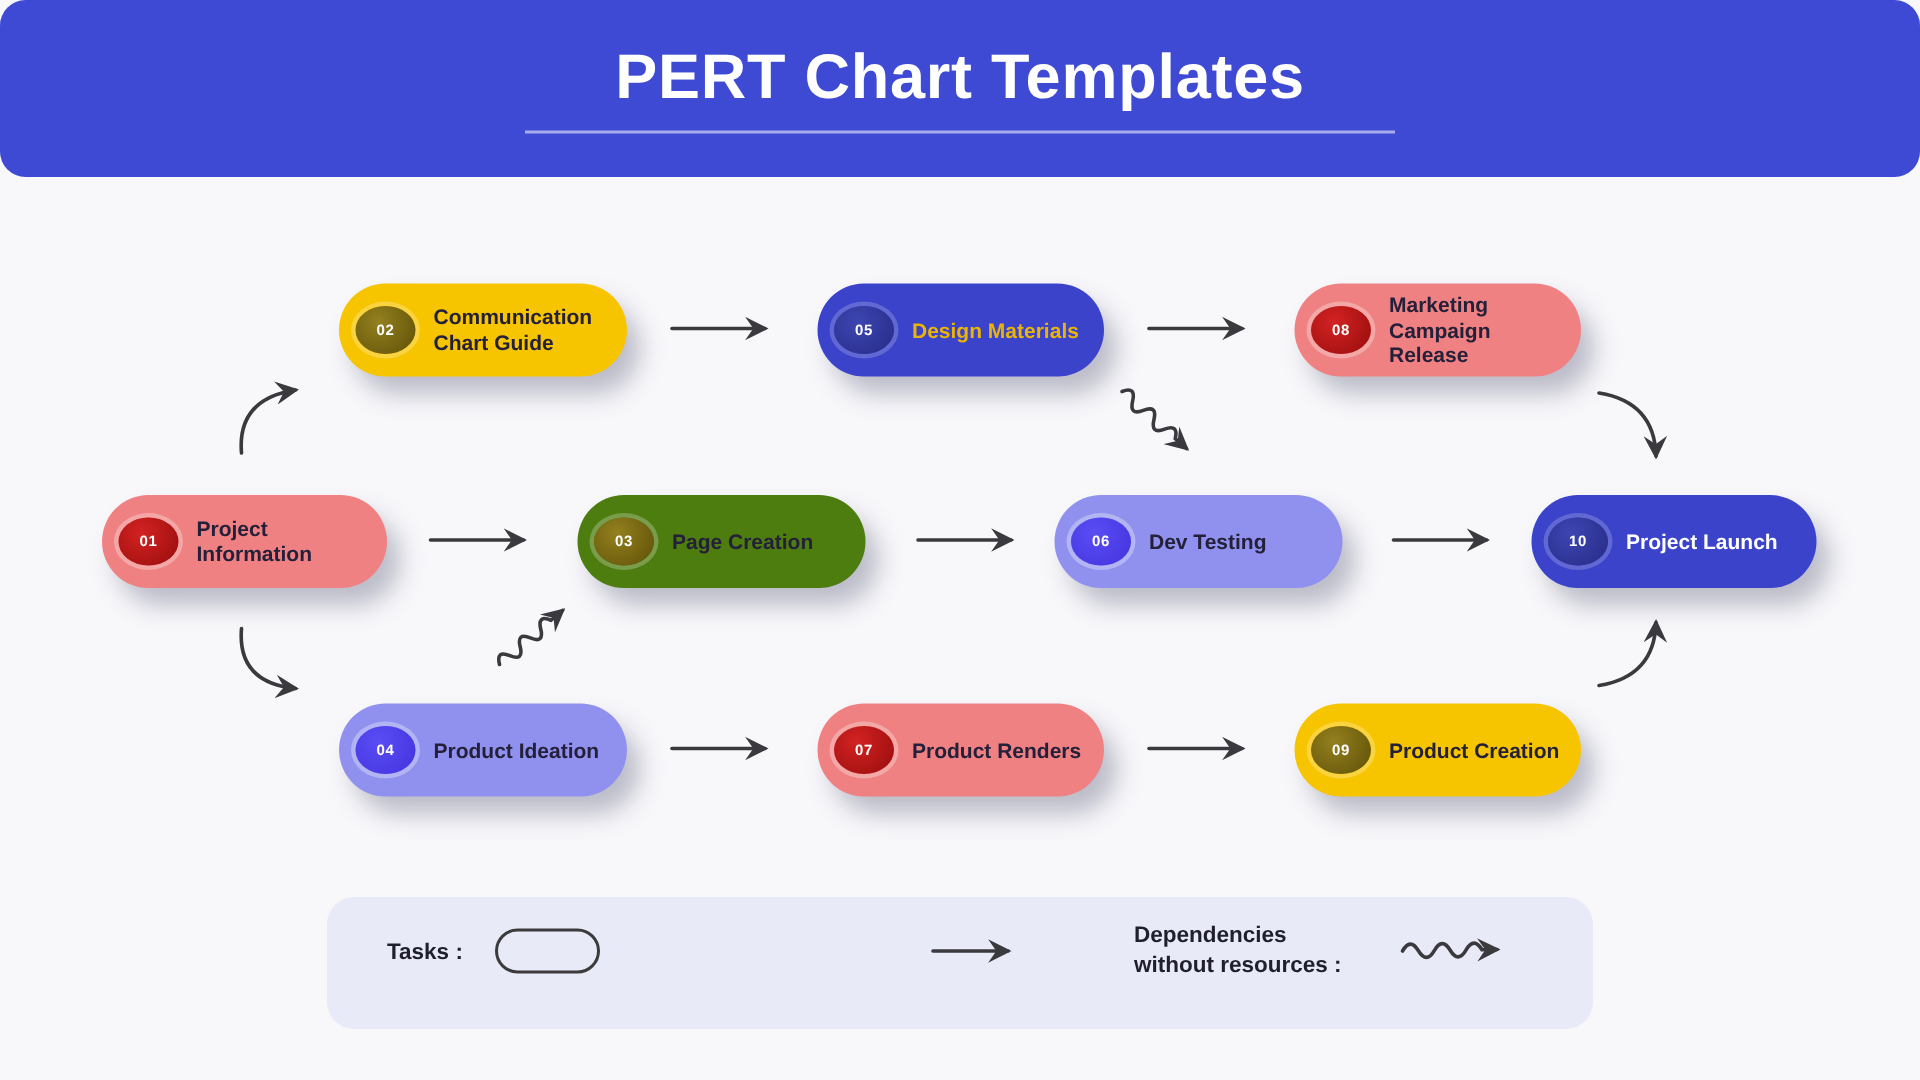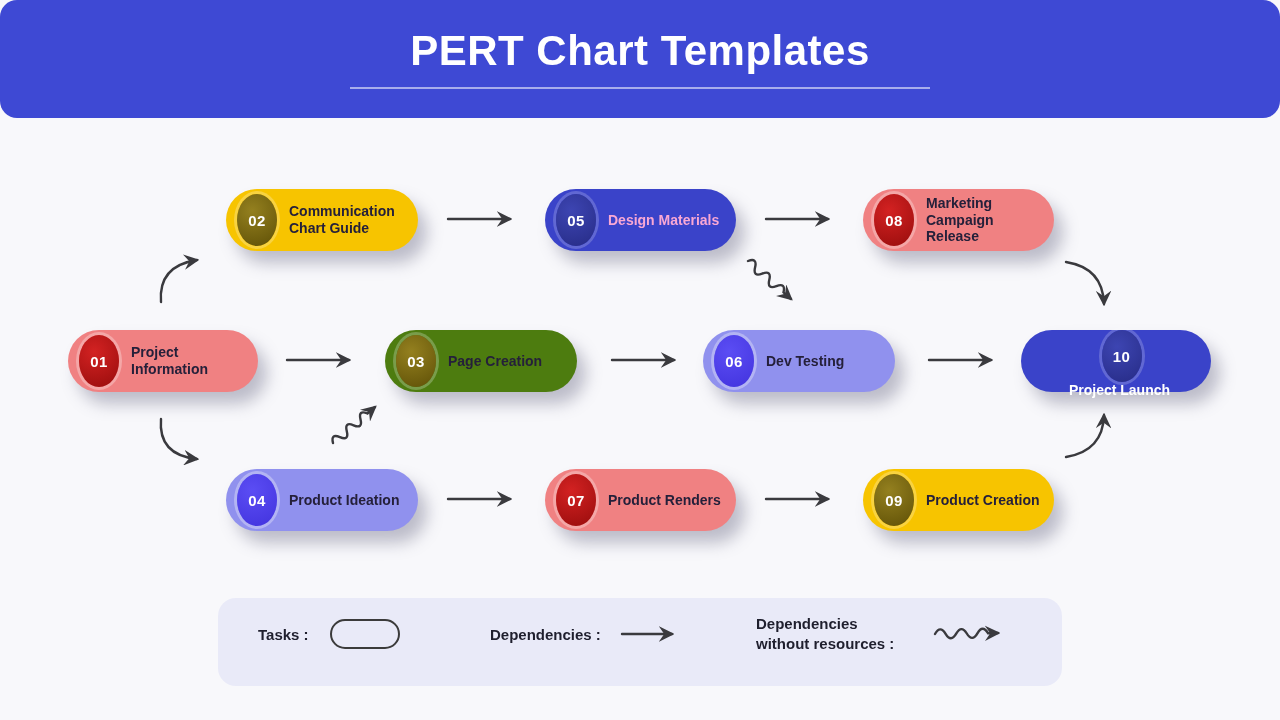--- a/index.html
+++ b/index.html
@@ -9,23 +9,23 @@
   
   .header{position:absolute;left:0;top:0;width:1280px;height:118px;background:#3E49D4;
     display:flex;flex-direction:column;align-items:center;justify-content:center;z-index:1;border-radius:17px;}
   .title{color:#FFFFFF;font-size:42px;font-weight:700;letter-spacing:0.5px;margin:0;line-height:1;}
   .title-underline{width:580px;height:2px;background:rgba(255,255,255,0.55);margin-top:15px;}
 
   
   #nodes{position:absolute;inset:0;z-index:2;}
   .node{position:absolute;border-radius:32px;display:flex;align-items:center;
     box-shadow:9px 12px 16px rgba(92,92,122,0.38);}
-  .badge{width:40px;height:52px;border-radius:50%;margin-left:11px;flex:0 0 auto;
+  .badge{width:40px;height:32px;border-radius:50%;margin-left:11px;flex:0 0 auto;
     display:flex;align-items:center;justify-content:center;color:#FFFFFF;
-    font-size:15px;font-weight:700;letter-spacing:0.5px;}
+    font-size:10px;font-weight:700;letter-spacing:0.5px;}
   .label{margin-left:12px;margin-right:5px;font-size:14px;font-weight:600;line-height:1.2;}
 
   
   #edge-layer{position:absolute;left:0;top:0;width:1280px;height:720px;z-index:5;pointer-events:none;}
 
   
   .legend{position:absolute;left:218px;top:598px;width:844px;height:88px;background:#E9EAF8;
     border-radius:18px;z-index:1;}
   .legend span.ltext{position:absolute;font-size:15px;font-weight:600;color:#1F1F2E;}
   .ltext.tasks{left:40px;top:0;height:72px;display:flex;align-items:center;}
@@ -59,39 +59,39 @@
       <div class="node" style="left: 385px; top: 330px; width: 192px; height: 62px; background: #4d7c0f;">
     <span class="badge" style="background: radial-gradient(circle at 38% 32%, rgb(148, 128, 31), rgb(94, 79, 6)); box-shadow: rgba(255, 255, 255, 0.25) 0px 0px 0px 3px;">03</span>
     <span class="label" style="color: rgb(37, 32, 58);">Page Creation</span>
   </div>
       <div class="node" style="left: 226px; top: 469px; width: 192px; height: 62px; background: rgb(144, 145, 238);">
     <span class="badge" style="background: radial-gradient(circle at 38% 32%, rgb(91, 77, 244), rgb(65, 50, 221)); box-shadow: rgba(255, 255, 255, 0.32) 0px 0px 0px 3px;">04</span>
     <span class="label" style="color: rgb(37, 32, 58);">Product Ideation</span>
   </div>
       <div class="node" style="left: 545px; top: 189px; width: 191px; height: 62px; background: rgb(58, 67, 201);">
     <span class="badge" style="background: radial-gradient(circle at 38% 32%, rgb(61, 69, 178), rgb(38, 43, 133)); box-shadow: rgba(255, 255, 255, 0.2) 0px 0px 0px 3px;">05</span>
-    <span class="label" style="color: #f9a8d4;">Design Materials</span>
+    <span class="label" style="color: #eab308;">Design Materials</span>
   </div>
       <div class="node" style="left: 703px; top: 330px; width: 192px; height: 62px; background: rgb(144, 145, 238);">
     <span class="badge" style="background: radial-gradient(circle at 38% 32%, rgb(91, 77, 244), rgb(65, 50, 221)); box-shadow: rgba(255, 255, 255, 0.32) 0px 0px 0px 3px;">06</span>
     <span class="label" style="color: rgb(37, 32, 58);">Dev Testing</span>
   </div>
       <div class="node" style="left: 545px; top: 469px; width: 191px; height: 62px; background: rgb(240, 129, 130);">
     <span class="badge" style="background: radial-gradient(circle at 38% 32%, rgb(211, 34, 34), rgb(151, 12, 12)); box-shadow: rgba(255, 255, 255, 0.3) 0px 0px 0px 3px;">07</span>
     <span class="label" style="color: rgb(37, 32, 58);">Product Renders</span>
   </div>
       <div class="node" style="left: 863px; top: 189px; width: 191px; height: 62px; background: rgb(240, 129, 130);">
     <span class="badge" style="background: radial-gradient(circle at 38% 32%, rgb(211, 34, 34), rgb(151, 12, 12)); box-shadow: rgba(255, 255, 255, 0.3) 0px 0px 0px 3px;">08</span>
     <span class="label" style="color: rgb(37, 32, 58);">Marketing Campaign Release</span>
   </div>
       <div class="node" style="left: 863px; top: 469px; width: 191px; height: 62px; background: rgb(247, 196, 0);">
     <span class="badge" style="background: radial-gradient(circle at 38% 32%, rgb(148, 128, 31), rgb(94, 79, 6)); box-shadow: rgba(255, 255, 255, 0.25) 0px 0px 0px 3px;">09</span>
     <span class="label" style="color: rgb(37, 32, 58);">Product Creation</span>
   </div>
-      <div class="node" style="left: 1021px; top: 330px; width: 190px; height: 62px; background: rgb(58, 67, 201); flex-direction: column;">
+      <div class="node" style="left: 1021px; top: 330px; width: 190px; height: 62px; background: rgb(58, 67, 201);">
     <span class="badge" style="background: radial-gradient(circle at 38% 32%, rgb(61, 69, 178), rgb(38, 43, 133)); box-shadow: rgba(255, 255, 255, 0.2) 0px 0px 0px 3px;">10</span>
     <span class="label" style="color: rgb(255, 255, 255);">Project Launch</span>
   </div>
     </div>
 
   <svg id="edge-layer" width="1280" height="720" viewBox="0 0 1280 720">
       <defs>
         <marker id="ah0" viewBox="0 0 10 10" refX="8.5" refY="5" markerWidth="6.5" markerHeight="6.5" orient="auto">
     <path d="M0,0 L10,5 L0,10 L3.5,5 Z" fill="#3A3A3E"></path>
         </marker>
@@ -107,21 +107,20 @@
       <path d="M333,443 Q330.6,433.2 339.9,437.1 Q349.2,441.0 346.8,431.2 Q344.3,421.4 353.6,425.3 Q362.9,429.2 360.5,419.4 Q358.1,409.6 367.4,413.5 L375,407" fill="none" stroke="#3A3A3E" stroke-width="2.4" stroke-linecap="round" marker-end="url(#ah0)"></path>
       <path d="M448 499 L510 499" fill="none" stroke="#3A3A3E" stroke-width="2.4" stroke-linecap="round" marker-end="url(#ah0)"></path>
       <path d="M766 499 L828 499" fill="none" stroke="#3A3A3E" stroke-width="2.4" stroke-linecap="round" marker-end="url(#ah0)"></path>
       <path d="M1066 262 Q1103 268 1104 304" fill="none" stroke="#3A3A3E" stroke-width="2.4" stroke-linecap="round" marker-end="url(#ah0)"></path>
       <path d="M1066 457 Q1103 451 1104 415" fill="none" stroke="#3A3A3E" stroke-width="2.4" stroke-linecap="round" marker-end="url(#ah0)"></path>
     </svg>
 
   <div class="legend">
     <span class="ltext tasks">Tasks :</span>
     <span class="pill-icon"></span>
-    <span class="ltext deps">Dependencies :</span>
     <svg id="legend-arrow-svg" class="legend-svg" width="64" height="16" viewBox="0 0 64 16">
         <defs>
           <marker id="ah1" viewBox="0 0 10 10" refX="8.5" refY="5" markerWidth="6.5" markerHeight="6.5" orient="auto">
     <path d="M0,0 L10,5 L0,10 L3.5,5 Z" fill="#3A3A3E"></path>
           </marker>
         </defs>
         <path d="M2 8 L52 8" fill="none" stroke="#3A3A3E" stroke-width="2.4" stroke-linecap="round" marker-end="url(#ah1)"></path>
       </svg>
     <span class="ltext depsw">Dependencies without resources :</span>
     <svg id="legend-squiggle-svg" class="legend-svg" width="78" height="24" viewBox="0 0 78 24">

